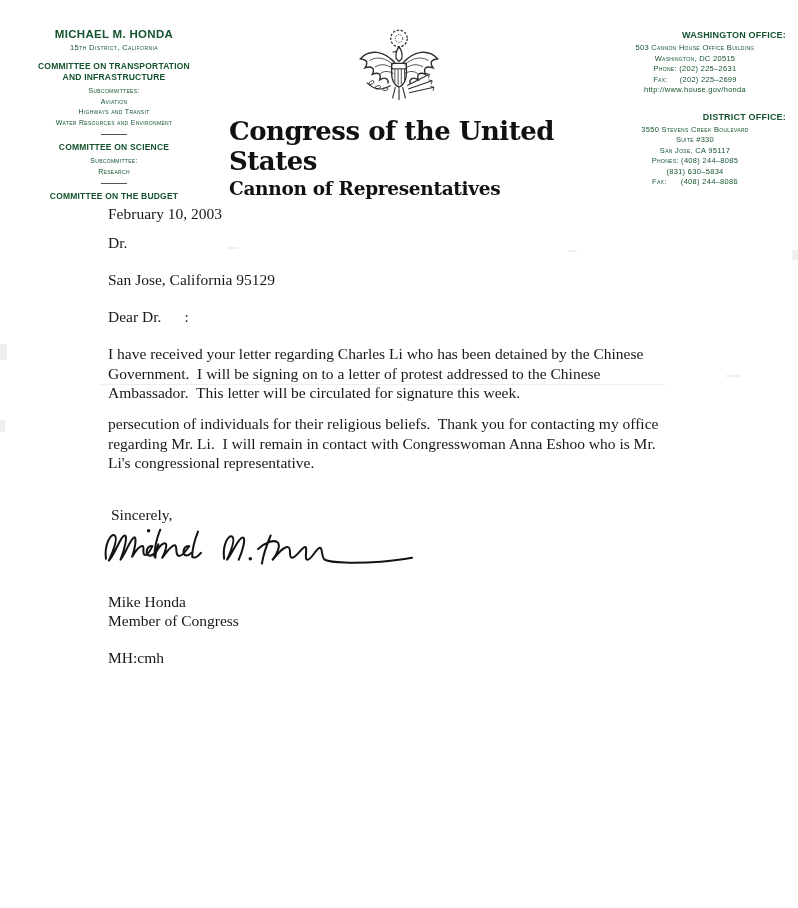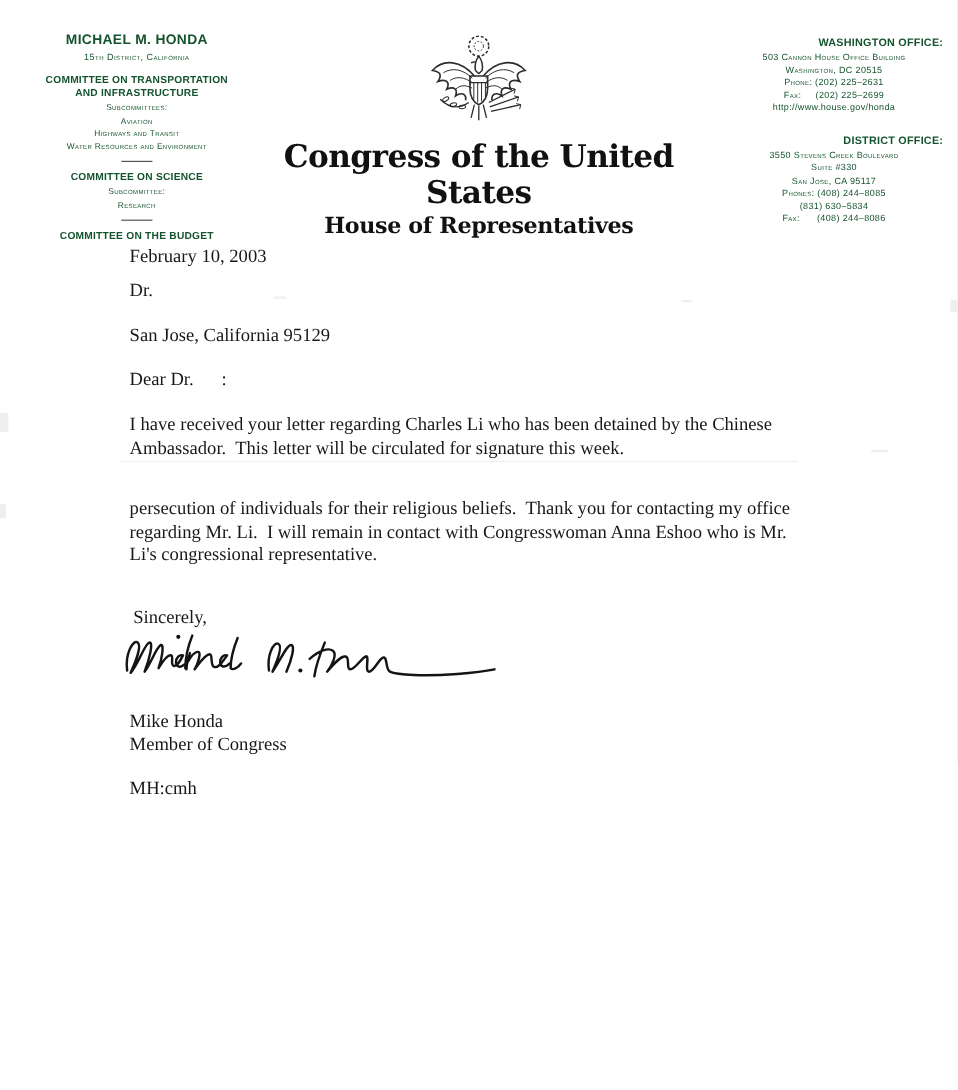--- a/index.html
+++ b/index.html
@@ -15,21 +15,21 @@
   .lh-name{font-size:11.5px;font-weight:700;letter-spacing:.3px;margin-bottom:3px;}
   .lh-district{font-size:7.5px;font-variant:small-caps;letter-spacing:.4px;margin-bottom:9px;}
   .lh-comm{font-size:8.5px;font-weight:600;letter-spacing:.2px;line-height:11px;}
   .lh-sub{font-size:7px;font-variant:small-caps;letter-spacing:.3px;line-height:10.5px;margin-top:3px;}
   .lh-item{font-size:7px;font-variant:small-caps;letter-spacing:.3px;line-height:10.5px;}
   .lh-rule{width:26px;border:0;border-top:1px solid #555;margin:6px auto 7px auto;}
   .lh-office-title{font-size:9px;font-weight:700;letter-spacing:.2px;margin-bottom:3px;text-align:right;}
   .lh-office-line{font-size:7.5px;font-variant:small-caps;letter-spacing:.3px;line-height:10.5px;white-space:pre;}
   .lh-office-line.url{font-variant:normal;}
   .lh-gap{height:16px;}
-  .lh-center{position:absolute;left:229px;top:26px;width:340px;text-align:center;}
+  .lh-center{position:absolute;left:229px;top:26px;width:340px;}
   .seal{display:block;margin:0 auto 8px auto;}
   .congress-title{
     font-family:"DejaVu Serif", serif;font-weight:700;font-size:26px;
     letter-spacing:-0.5px;color:#111;line-height:30px;
   }
   .house-title{
     font-family:"DejaVu Serif", serif;font-weight:700;font-size:18.5px;
     letter-spacing:-0.3px;color:#111;margin-top:2px;
   }
   
@@ -89,21 +89,21 @@
 
       <path d="M41 64 C32 70 23 69 15 61" stroke-width="1.2"></path>
       <ellipse cx="20" cy="61" rx="3" ry="1.6" transform="rotate(-30 20 61)" stroke-width="0.9"></ellipse>
       <ellipse cx="27" cy="66" rx="3" ry="1.6" transform="rotate(-15 27 66)" stroke-width="0.9"></ellipse>
       <ellipse cx="35" cy="68" rx="3" ry="1.6" transform="rotate(-5 35 68)" stroke-width="0.9"></ellipse>
 
       <path d="M59 64 L83 52 M60 68 L86 59 M61 72 L88 66" stroke-width="1.2"></path>
       <path d="M83 52 L79 51 M83 52 L82 56 M86 59 L82 58 M86 59 L85 63 M88 66 L84 65 M88 66 L87 70" stroke-width="0.9"></path>
     </svg>
     <div class="congress-title">Congress of the United States</div>
-    <div class="house-title">House of Representatives</div>
+    <div class="house-title">Cannon of Representatives</div>
   </div>
 
   <div class="lh lh-right">
     <div class="lh-office-title">WASHINGTON OFFICE:</div>
     <div class="lh-office-line">503 Cannon House Office Building</div>
     <div class="lh-office-line">Washington, DC 20515</div>
     <div class="lh-office-line">Phone: (202) 225–2631</div>
     <div class="lh-office-line">Fax:     (202) 225–2699</div>
     <div class="lh-office-line url">http://www.house.gov/honda</div>
     <div class="lh-gap"></div>
@@ -116,20 +116,21 @@
     <div class="lh-office-line">Fax:      (408) 244–8086</div>
   </div>
 
   <div class="body-text" style="top:204px;">February 10, 2003</div>
   <div class="body-text" style="top:233px;">Dr.</div>
   <div class="body-text" style="top:270px;">San Jose, California 95129</div>
   <div class="body-text body-line" style="top:307px;">Dear Dr.      :</div>
 
   <div class="body-text" style="top:344px;">
     <div class="body-line">I have received your letter regarding Charles Li who has been detained by the Chinese</div>
+    <div class="body-line">Government.  I will be signing on to a letter of protest addressed to the Chinese</div>
     <div class="body-line">Ambassador.  This letter will be circulated for signature this week.</div>
   </div>
 
   <div class="body-text" style="top:414px;">
     <div class="body-line">persecution of individuals for their religious beliefs.  Thank you for contacting my office</div>
     <div class="body-line">regarding Mr. Li.  I will remain in contact with Congresswoman Anna Eshoo who is Mr.</div>
     <div class="body-line">Li's congressional representative.</div>
   </div>
 
   <div class="body-text" style="top:505px;left:111px;">Sincerely,</div>

